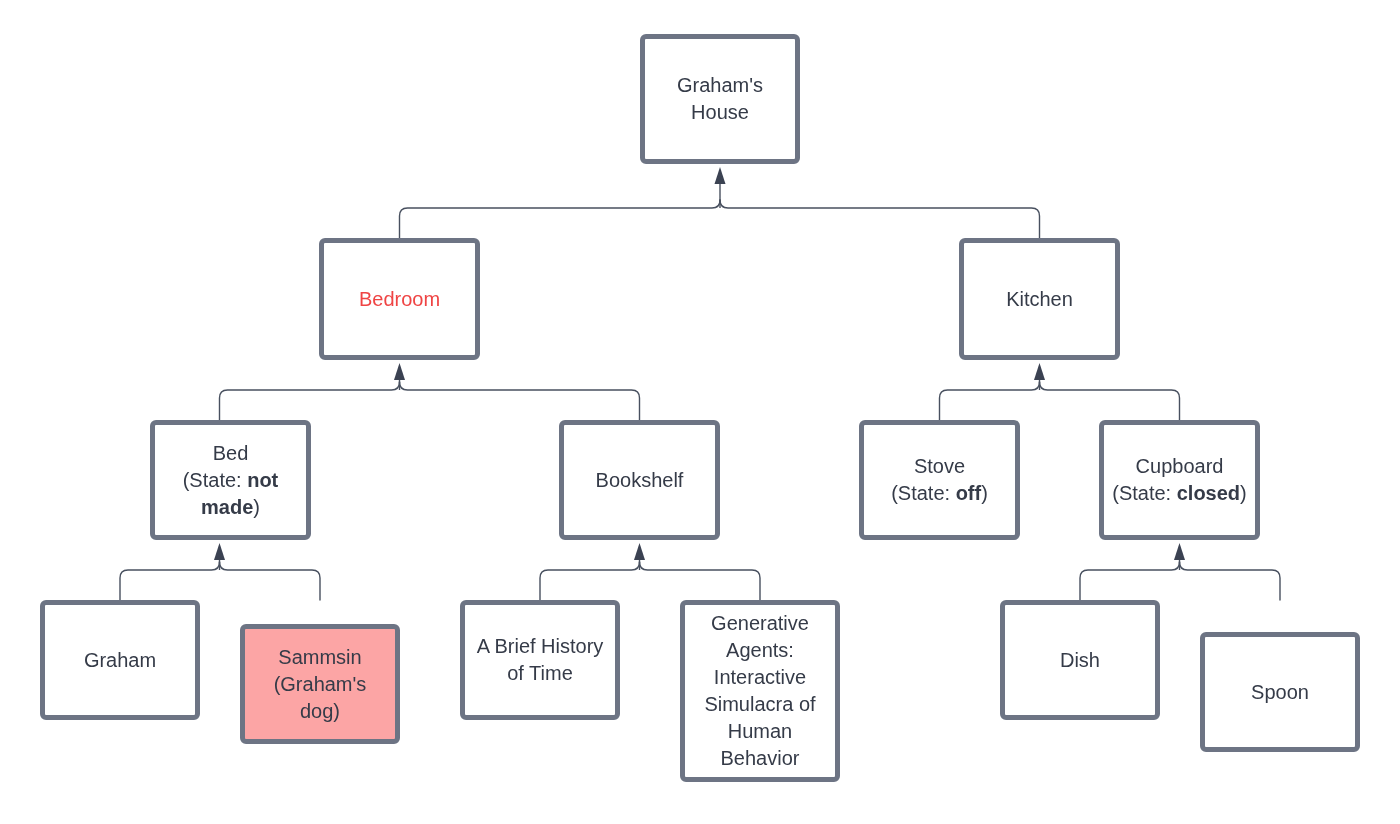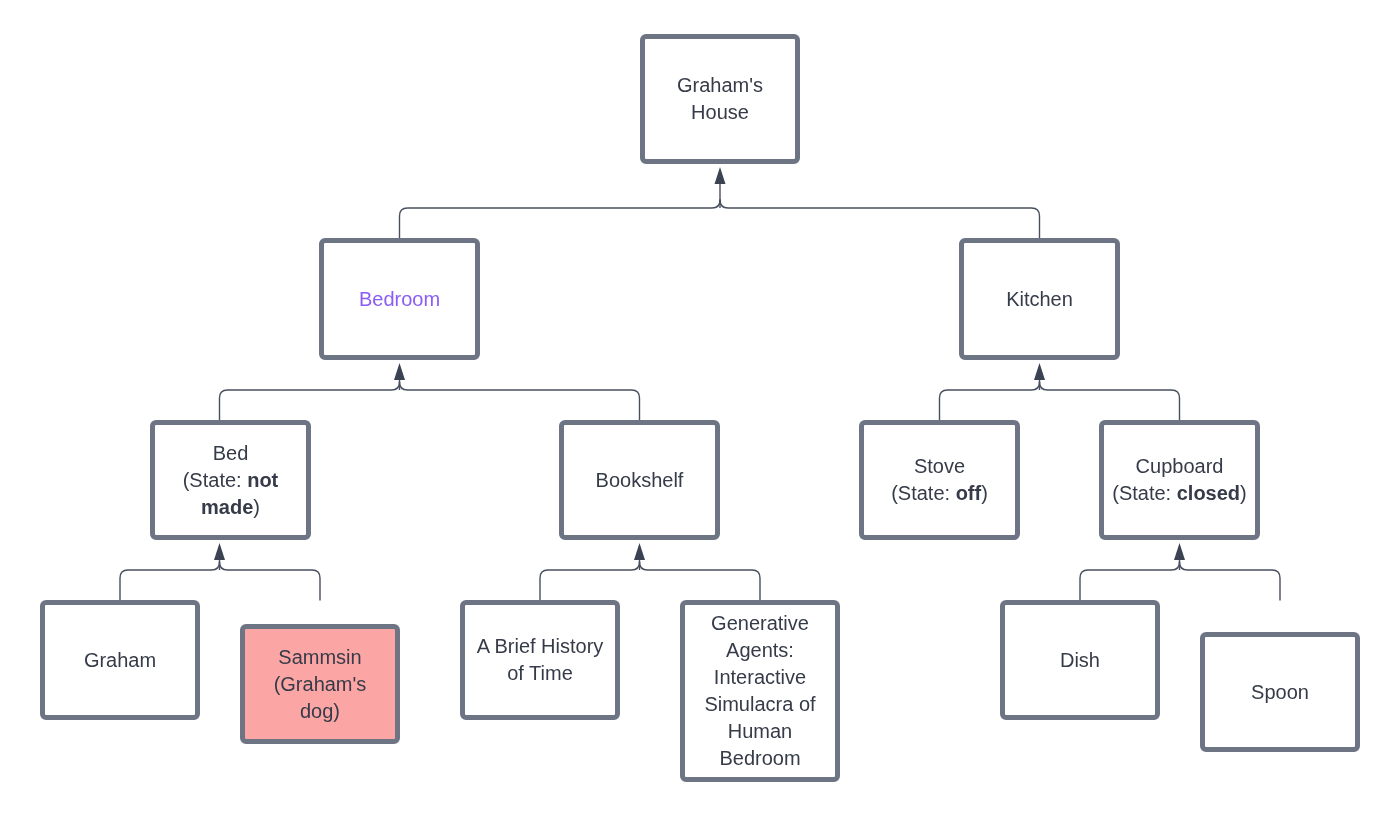--- a/index.html
+++ b/index.html
@@ -88,21 +88,21 @@
         <path d="M 1179.5 570 L 1179.5 558" fill="none" stroke="#48505f" stroke-width="1.4"></path>
         <polygon points="1179.5,543 1174,560 1185,560" fill="#3b4252"></polygon>
         <path d="M 1080 600 L 1080 578 Q 1080 570 1088 570 L 1171.5 570 Q 1179.5 570 1179.5 562" fill="none" stroke="#48505f" stroke-width="1.4" stroke-linecap="round"></path>
         <path d="M 1280 600 L 1280 578 Q 1280 570 1272 570 L 1187.5 570 Q 1179.5 570 1179.5 562" fill="none" stroke="#48505f" stroke-width="1.4" stroke-linecap="round"></path>
       </g>
     </svg>
   <div id="nodes">
       <div class="node" style="left: 640px; top: 34px; width: 160px; height: 130px; border-color: rgb(109, 116, 132); background: rgb(255, 255, 255); color: rgb(53, 59, 72);">
         <span class="txt">Graham's House</span>
       </div>
-      <div class="node" style="left: 319px; top: 238px; width: 161px; height: 122px; border-color: rgb(109, 116, 132); background: rgb(255, 255, 255); color: #8b5cf6;">
+      <div class="node" style="left: 319px; top: 238px; width: 161px; height: 122px; border-color: rgb(109, 116, 132); background: rgb(255, 255, 255); color: #ef4444;">
         <span class="txt">Bedroom</span>
       </div>
       <div class="node" style="left: 959px; top: 238px; width: 161px; height: 122px; border-color: rgb(109, 116, 132); background: rgb(255, 255, 255); color: rgb(53, 59, 72);">
         <span class="txt">Kitchen</span>
       </div>
       <div class="node" style="left: 150px; top: 420px; width: 161px; height: 120px; border-color: rgb(109, 116, 132); background: rgb(255, 255, 255); color: rgb(53, 59, 72);">
         <span class="txt">Bed
 (State: <b>not made</b>)</span>
       </div>
       <div class="node" style="left: 559px; top: 420px; width: 161px; height: 120px; border-color: rgb(109, 116, 132); background: rgb(255, 255, 255); color: rgb(53, 59, 72);">
@@ -119,21 +119,21 @@
       <div class="node" style="left: 40px; top: 600px; width: 160px; height: 120px; border-color: rgb(109, 116, 132); background: rgb(255, 255, 255); color: rgb(53, 59, 72);">
         <span class="txt">Graham</span>
       </div>
       <div class="node" style="left: 240px; top: 624px; width: 160px; height: 120px; border-color: rgb(109, 116, 132); background: #fca5a5; color: rgb(53, 59, 72);">
         <span class="txt">Sammsin (Graham's dog)</span>
       </div>
       <div class="node" style="left: 460px; top: 600px; width: 160px; height: 120px; border-color: rgb(109, 116, 132); background: rgb(255, 255, 255); color: rgb(53, 59, 72);">
         <span class="txt">A Brief History of Time</span>
       </div>
       <div class="node" style="left: 680px; top: 600px; width: 160px; height: 182px; border-color: rgb(109, 116, 132); background: rgb(255, 255, 255); color: rgb(53, 59, 72);">
-        <span class="txt">Generative Agents: Interactive Simulacra of Human Bedroom</span>
+        <span class="txt">Generative Agents: Interactive Simulacra of Human Behavior</span>
       </div>
       <div class="node" style="left: 1000px; top: 600px; width: 160px; height: 120px; border-color: rgb(109, 116, 132); background: rgb(255, 255, 255); color: rgb(53, 59, 72);">
         <span class="txt">Dish</span>
       </div>
       <div class="node" style="left: 1200px; top: 600px; width: 160px; height: 120px; border-color: rgb(109, 116, 132); background: rgb(255, 255, 255); color: rgb(53, 59, 72); margin-top: 32px;">
         <span class="txt">Spoon</span>
       </div>
     </div>
 </div>
 

